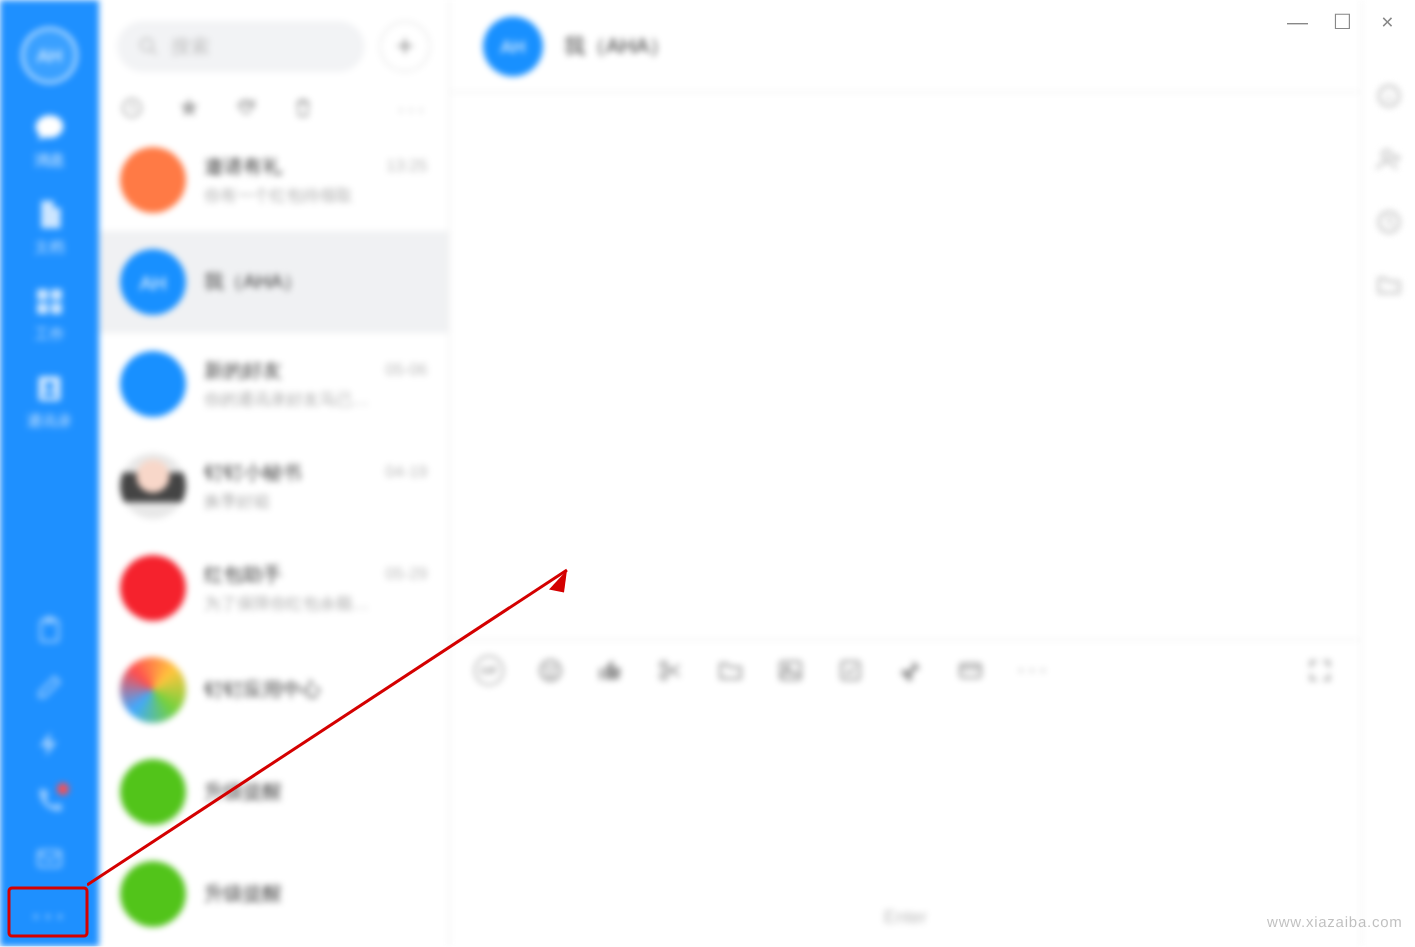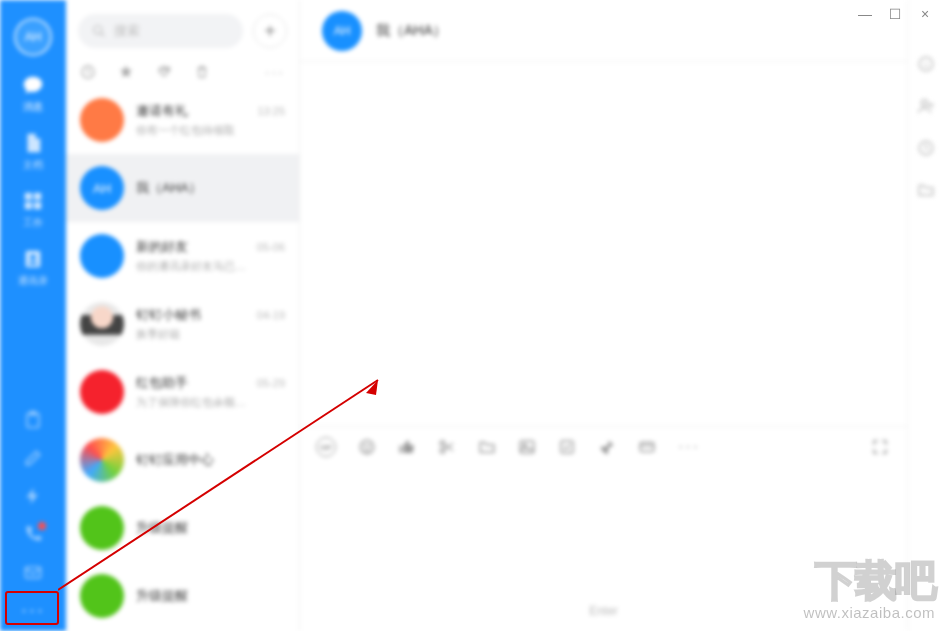--- a/index.html
+++ b/index.html
@@ -50,21 +50,21 @@
     .right-rail .ico{ width:18px;height:18px;cursor:pointer;}
 
     .win-ctrl { position:absolute; top:6px; right:10px; display:flex; gap:14px; color:#888;font-size:14px;}
     .wm { width:16px; text-align:center; cursor:pointer;}
 
     svg{display:block;}
 
     .overlay { position:absolute; inset:0; pointer-events:none; z-index:10;}
     .overlay .hl { position:absolute; left:5px; bottom:6px; width:54px; height:34px; border:2px solid #d40000; border-radius:3px;}
     .overlay svg.arrow { position:absolute; left:58px; bottom:36px; }
-    .watermark { position:absolute; right:8px; bottom:10px; color:rgba(0,0,0,.25); font-size:15px; letter-spacing:.5px;margin-left:28px; }
+    .watermark { position:absolute; right:8px; bottom:10px; color:rgba(0,0,0,.25); font-size:10px; letter-spacing:.5px;margin-left:28px; }
     .logo-wm { position:absolute; right:8px; bottom:22px; font-size:42px; font-weight:900; color:#fff; -webkit-text-stroke:2px rgba(0,0,0,.18); font-family:"SimHei",sans-serif; letter-spacing:-2px;}
   </style>
 </head>
 <body>
 
 <div class="app">
 
   <div class="sidebar">
     <div class="avatar-main">AH</div>
     <div class="navgroup">
@@ -306,15 +306,14 @@
   <span class="wm">☐</span>
   <span class="wm">×</span>
 </div>
 
 <div class="overlay">
   <div class="hl"></div>
   <svg class="arrow" width="330" height="220">
     <line x1="0" y1="215" x2="320" y2="5" stroke="#d40000" stroke-width="2"></line>
     <polygon points="320,5 308,18 318,20" fill="#d40000"></polygon>
   </svg>
-  <div class="logo-wm">下载吧</div>
   <div class="watermark">www.xiazaiba.com</div>
 </div>
 
 </body></html>

